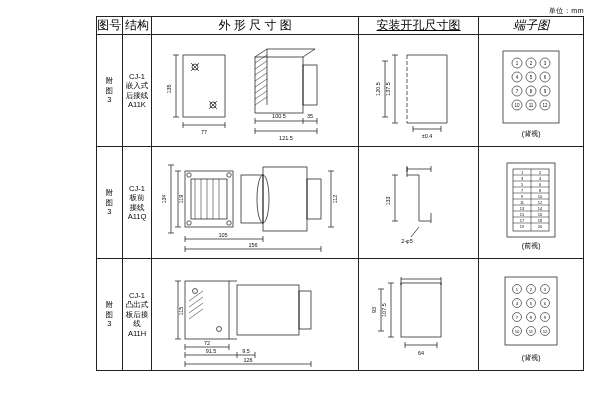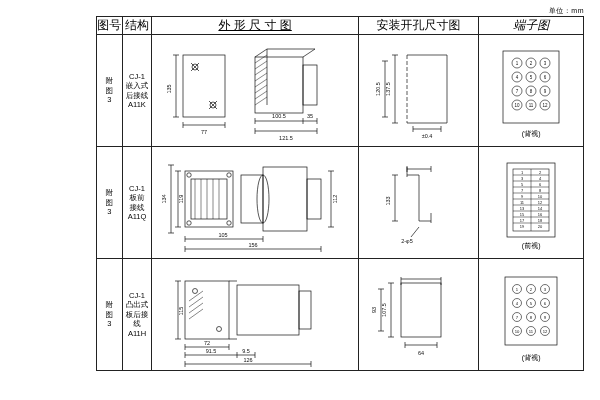--- a/index.html
+++ b/index.html
@@ -24,22 +24,22 @@
     border:1px solid #222;
     padding:0;
     vertical-align:middle;
     text-align:center;
   }
   table.main thead th{
     height:16px;font-size:12px;font-weight:normal;
   }
   .col-no{width:26px;}
   .col-struct{width:30px;}
-  .col-dim{width:206px;text-decoration:underline;}
-  .col-hole{width:120px;}
+  .col-dim{width:206px;}
+  .col-hole{width:120px;text-decoration:underline;}
   .col-term{width:104px;font-style:italic;}
 
   tbody tr{height:112px;}
 
   .vcell{
     font-size:7.5px;line-height:1.25;
     writing-mode:horizontal-tb;
   }
   .vstack{
     display:flex;flex-direction:column;align-items:center;justify-content:center;

